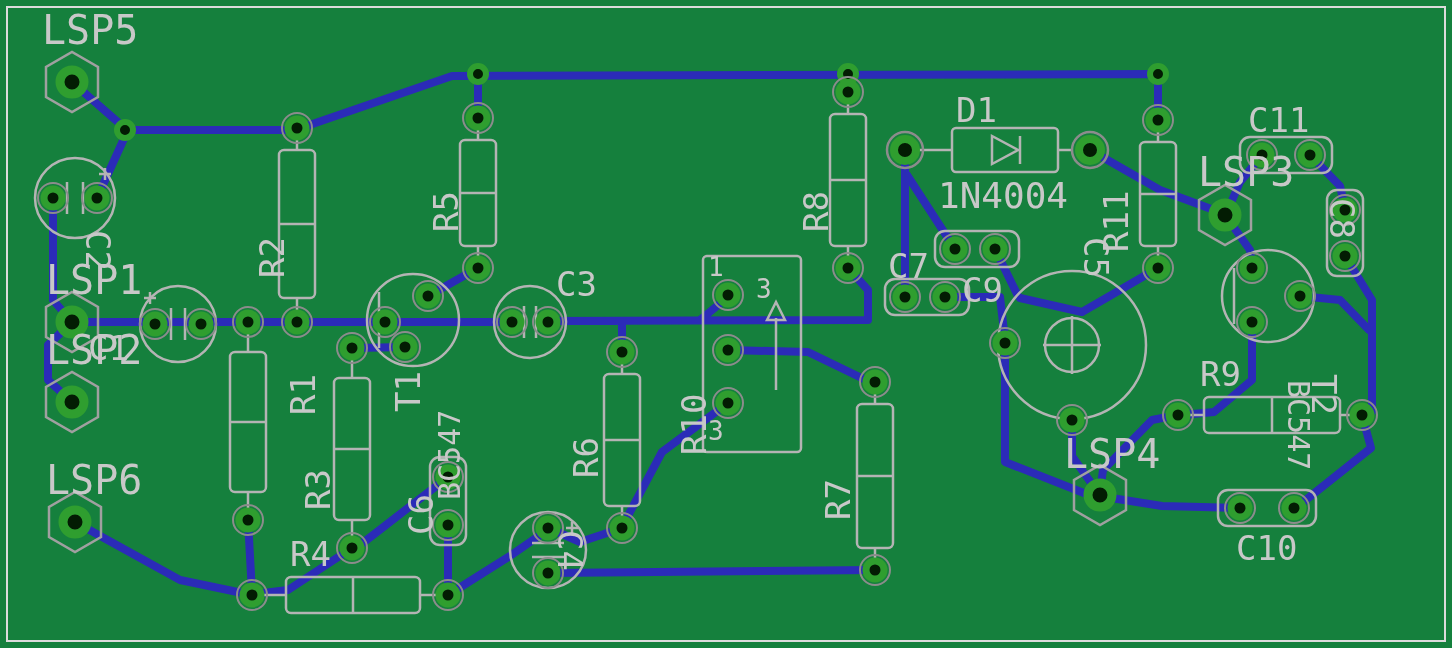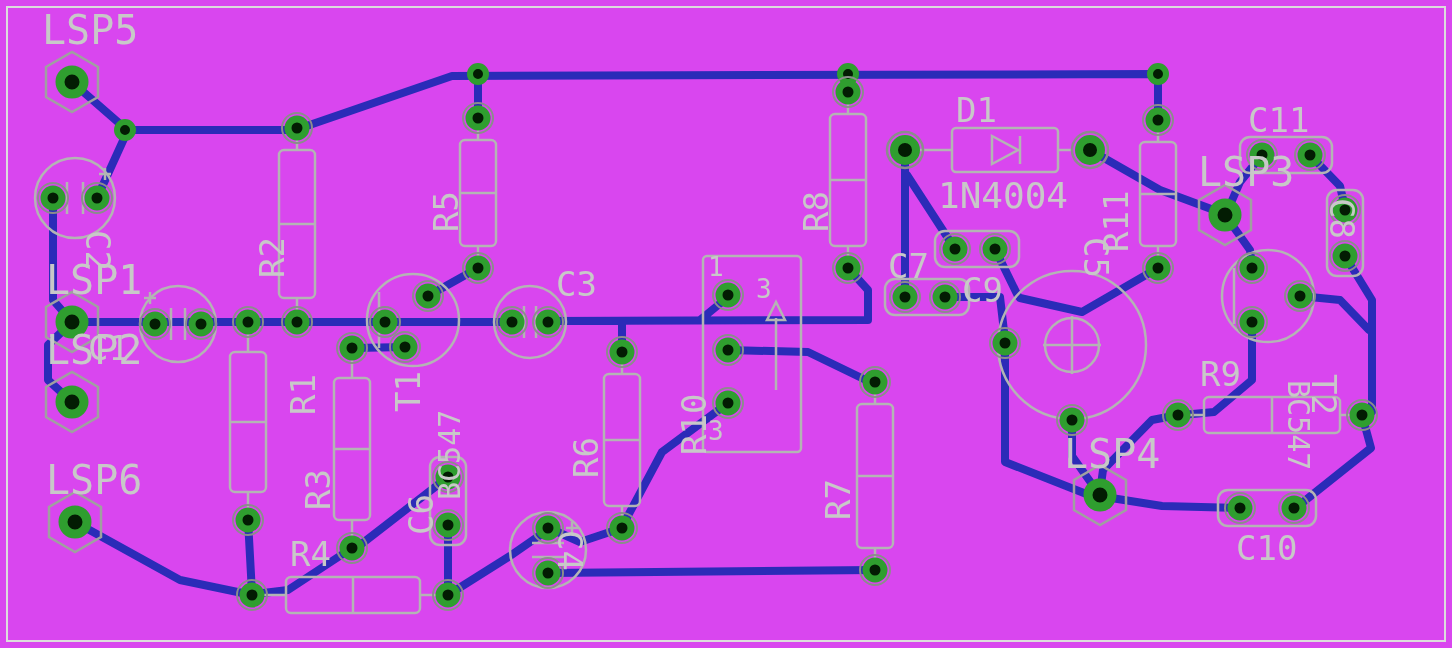--- a/index.html
+++ b/index.html
@@ -1,16 +1,16 @@
 <!DOCTYPE html>
 <html><head>
 <meta charset="utf-8">
 <style>
   html,body{margin:0;padding:0;background:#000;}
-  #board{position:relative;width:1452px;height:648px;background:#d946ef;overflow:hidden;}
+  #board{position:relative;width:1452px;height:648px;background:#15803d;overflow:hidden;}
   svg{position:absolute;left:0;top:0;}
   text{font-family:"DejaVu Sans Mono","Liberation Mono",monospace;fill:#c8c8c8;}
   .silk{stroke:#b4b4b4;stroke-width:2.5;fill:none;}
   .trace{stroke:#2b2bb8;stroke-width:8;fill:none;stroke-linecap:round;stroke-linejoin:round;}
 </style>
 </head>
 <body>
 
 <div id="board">
 <svg width="1452" height="648" viewBox="0 0 1452 648">

